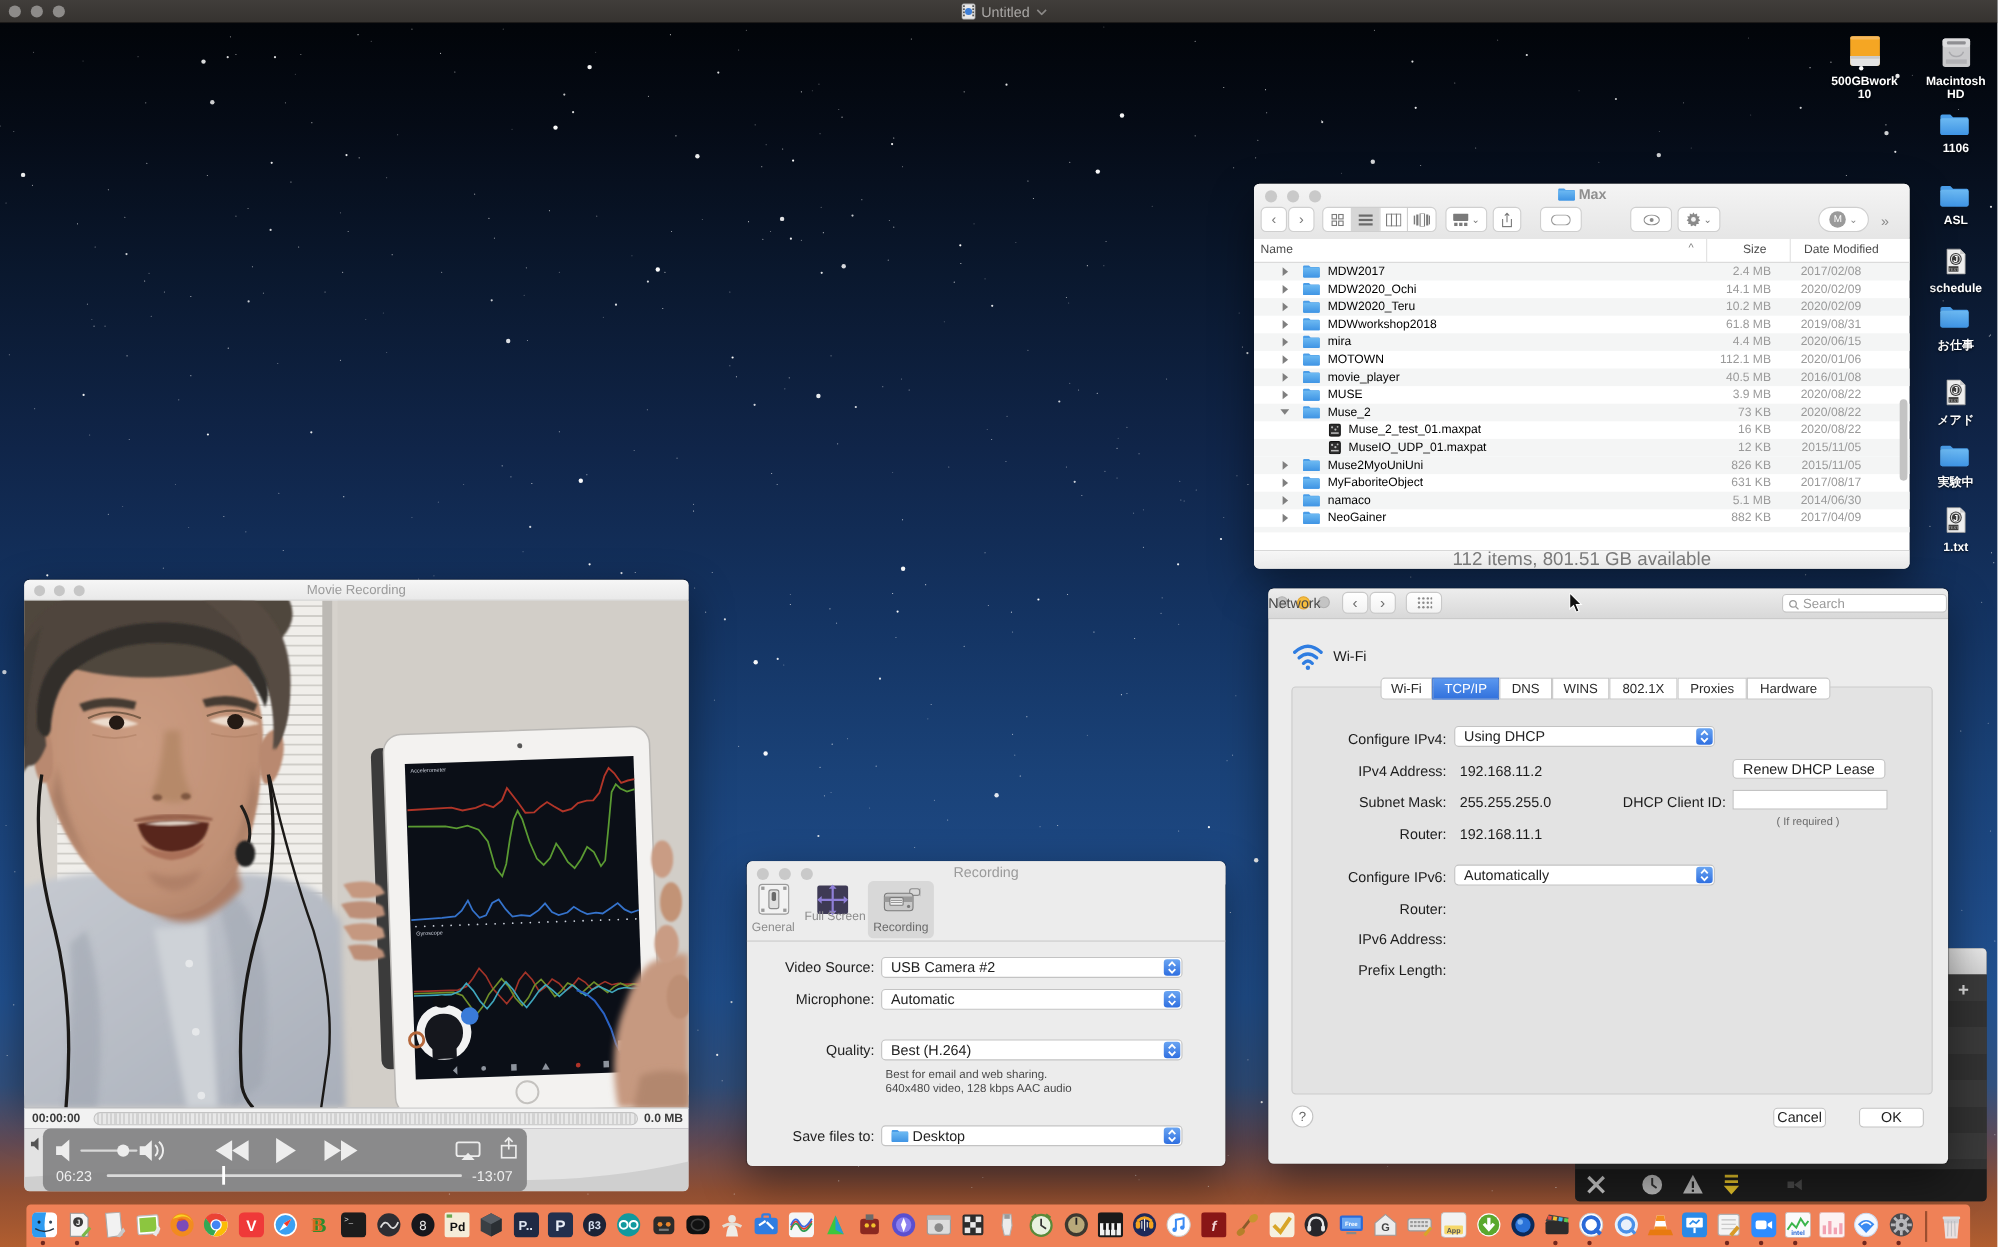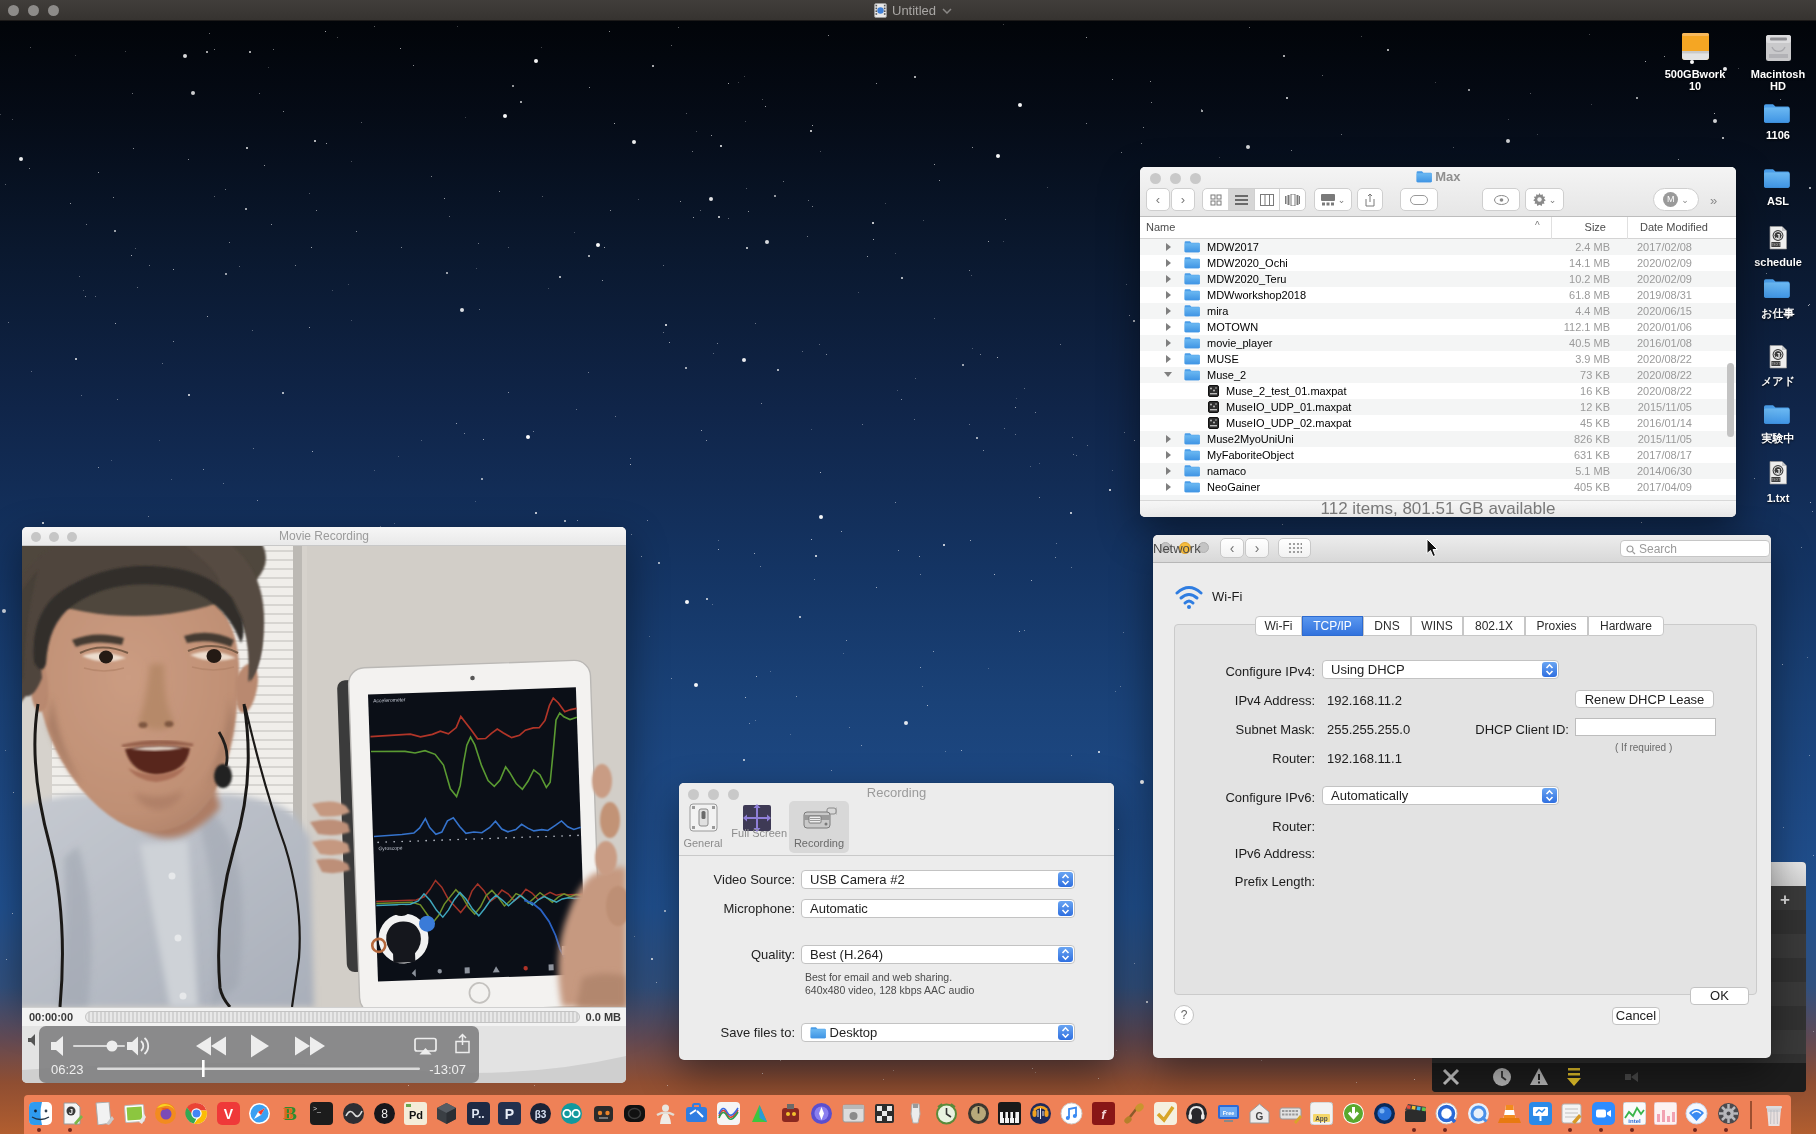--- a/index.html
+++ b/index.html
@@ -340,32 +340,20 @@
             <rect x="0.5" y="0.5" width="10" height="11" rx="1.5" fill="#2e2e2e" stroke="#111"></rect>
             <circle cx="3" cy="3.5" r="1" fill="#bbb"></circle>
             <circle cx="6" cy="5.5" r="1" fill="#bbb"></circle>
             <circle cx="8" cy="3" r="0.8" fill="#bbb"></circle>
             <rect x="2" y="8" width="7" height="1.4" fill="#bbb"></rect>
           </svg>
           <span class="fname" style="left:86px">MuseIO_UDP_01.maxpat</span>
           <span class="fsz">12 KB</span>
           <span class="fdt">2015/11/05</span>
         </div>
-<div class="frow">
-          <svg style="position:absolute;left:68px;top:2px" width="11" height="12">
-            <rect x="0.5" y="0.5" width="10" height="11" rx="1.5" fill="#2e2e2e" stroke="#111"></rect>
-            <circle cx="3" cy="3.5" r="1" fill="#bbb"></circle>
-            <circle cx="6" cy="5.5" r="1" fill="#bbb"></circle>
-            <circle cx="8" cy="3" r="0.8" fill="#bbb"></circle>
-            <rect x="2" y="8" width="7" height="1.4" fill="#bbb"></rect>
-          </svg>
-          <span class="fname" style="left:86px">MuseIO_UDP_02.maxpat</span>
-          <span class="fsz">45 KB</span>
-          <span class="fdt">2016/01/14</span>
-        </div>
 <div class="frow alt">
           <span class="ftri"></span>
           <svg class="fld" width="16" height="13" viewBox="0 0 27 22">
             <use href="#folder"></use>
           </svg>
           <span class="fname">Muse2MyoUniUni</span>
           <span class="fsz">826 KB</span>
           <span class="fdt">2015/11/05</span>
         </div>
 <div class="frow">
@@ -385,21 +373,21 @@
           <span class="fname">namaco</span>
           <span class="fsz">5.1 MB</span>
           <span class="fdt">2014/06/30</span>
         </div>
 <div class="frow">
           <span class="ftri"></span>
           <svg class="fld" width="16" height="13" viewBox="0 0 27 22">
             <use href="#folder"></use>
           </svg>
           <span class="fname">NeoGainer</span>
-          <span class="fsz">405 KB</span>
+          <span class="fsz">882 KB</span>
           <span class="fdt">2017/04/09</span>
         </div>
 <div class="frow alt" style="height:5px"></div>
       </div>
  <div style="position:absolute;left:0;bottom:0;width:100%;height:17px;background:linear-gradient(#f6f6f6,#ebebeb);border-top:1px solid #d8d8d8;border-radius:0 0 5px 5px;text-align:center;font-size:17px;color:#7a7a7a;line-height:16px">112 items, 801.51 GB available</div>
  <div style="position:absolute;right:2px;top:196px;width:7px;height:74px;background:#c3c3c3;border-radius:4px"></div>
 </div>
 <div id="sidepanel">
   <div style="position:absolute;left:0;top:0;width:100%;height:24px;background:linear-gradient(#e8e8e8,#d2d2d2);border-radius:4px 4px 0 0"></div>
   <div style="position:absolute;left:0;top:24px;width:100%;height:177px;background:repeating-linear-gradient(#3a3a3a 0 24px,#323232 24px 48px)"></div>
@@ -807,21 +795,21 @@
  <div class="nval" style="left:174px;top:216px">192.168.11.1</div>
  <div class="nlbl" style="left:0;top:255px;width:162px">Configure IPv6:</div>
  <div class="pop" style="left:169px;top:251px;width:237px">Automatically<span class="stp"><svg width="15" height="15" viewBox="0 0 15 15">
             <path d="M4.5 6 L7.5 2.8 L10.5 6 M4.5 9 L7.5 12.2 L10.5 9" stroke="#fff" stroke-width="1.6" fill="none"></path>
           </svg></span></div>
  <div class="nlbl" style="left:0;top:284px;width:162px">Router:</div>
  <div class="nlbl" style="left:0;top:311px;width:162px">IPv6 Address:</div>
  <div class="nlbl" style="left:0;top:339px;width:162px">Prefix Length:</div>
  <div style="position:absolute;left:21px;top:470px;width:20px;height:20px;border-radius:50%;background:#fff;border:1px solid #c3c3c3;text-align:center;font-size:12px;color:#666;line-height:19px">?</div>
  <div style="position:absolute;left:459px;top:472px;width:48px;height:18px;background:#fff;border:1px solid #c3c3c3;border-radius:4px;text-align:center;font-size:13px;color:#222;line-height:16px">Cancel</div>
- <div style="position:absolute;left:537px;top:452px;width:59px;height:18px;background:#fff;border:1px solid #c3c3c3;border-radius:4px;text-align:center;font-size:13px;color:#222;line-height:16px">OK</div>
+ <div style="position:absolute;left:537px;top:472px;width:59px;height:18px;background:#fff;border:1px solid #c3c3c3;border-radius:4px;text-align:center;font-size:13px;color:#222;line-height:16px">OK</div>
 </div>
 <div id="dock">
       <div class="dk" style="left:5.0px"><svg width="23" height="23" viewBox="0 0 23 23">
           <rect width="23" height="23" rx="5" fill="#fff"></rect>
           <path d="M0 0 H13 Q10 11 13 23 H5 Q0 23 0 18 V5 Q0 0 5 0 Z" fill="#2e9bf0"></path>
           <circle cx="6.5" cy="9" r="1.4" fill="#123"></circle>
           <circle cx="17" cy="9" r="1.4" fill="#345"></circle>
           <path d="M3 15 Q11.5 20 20 15" stroke="#234" stroke-width="1.3" fill="none"></path>
         </svg></div>
 <div class="dk" style="left:36.25px"><svg width="23" height="23" viewBox="0 0 23 23">

